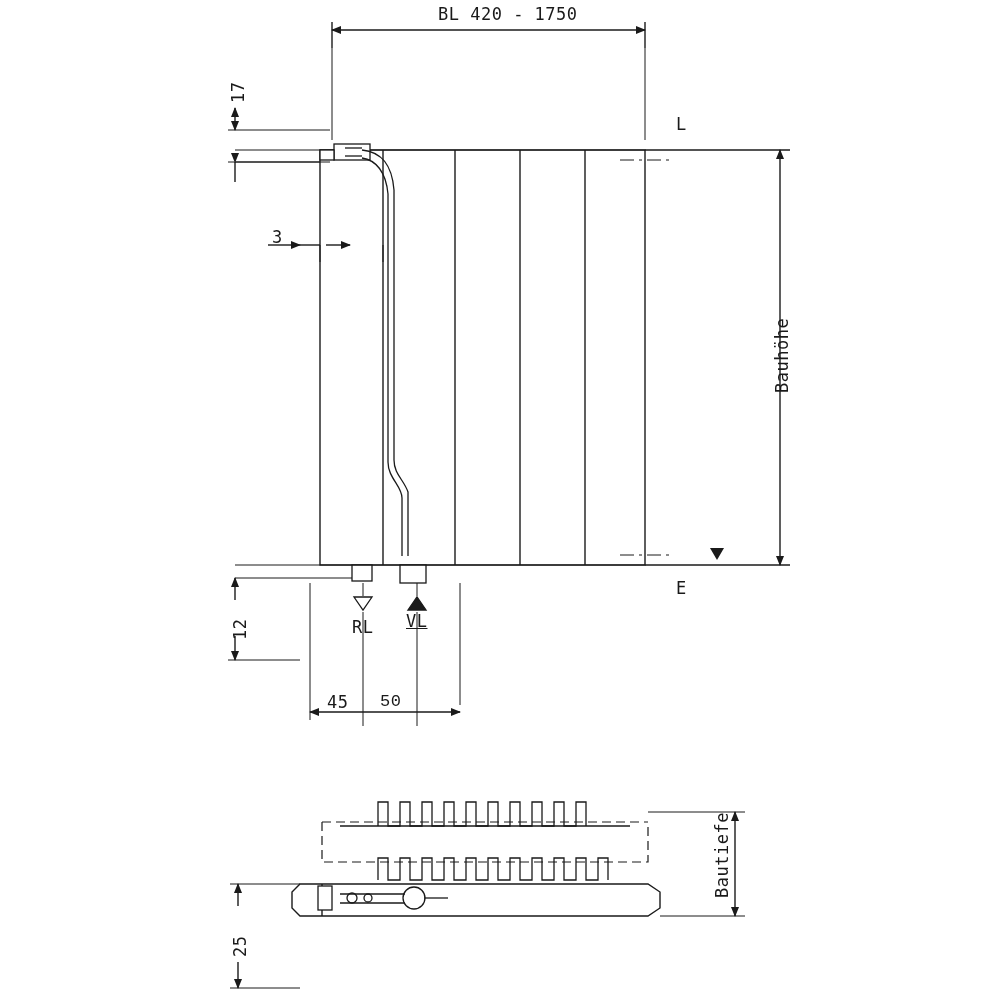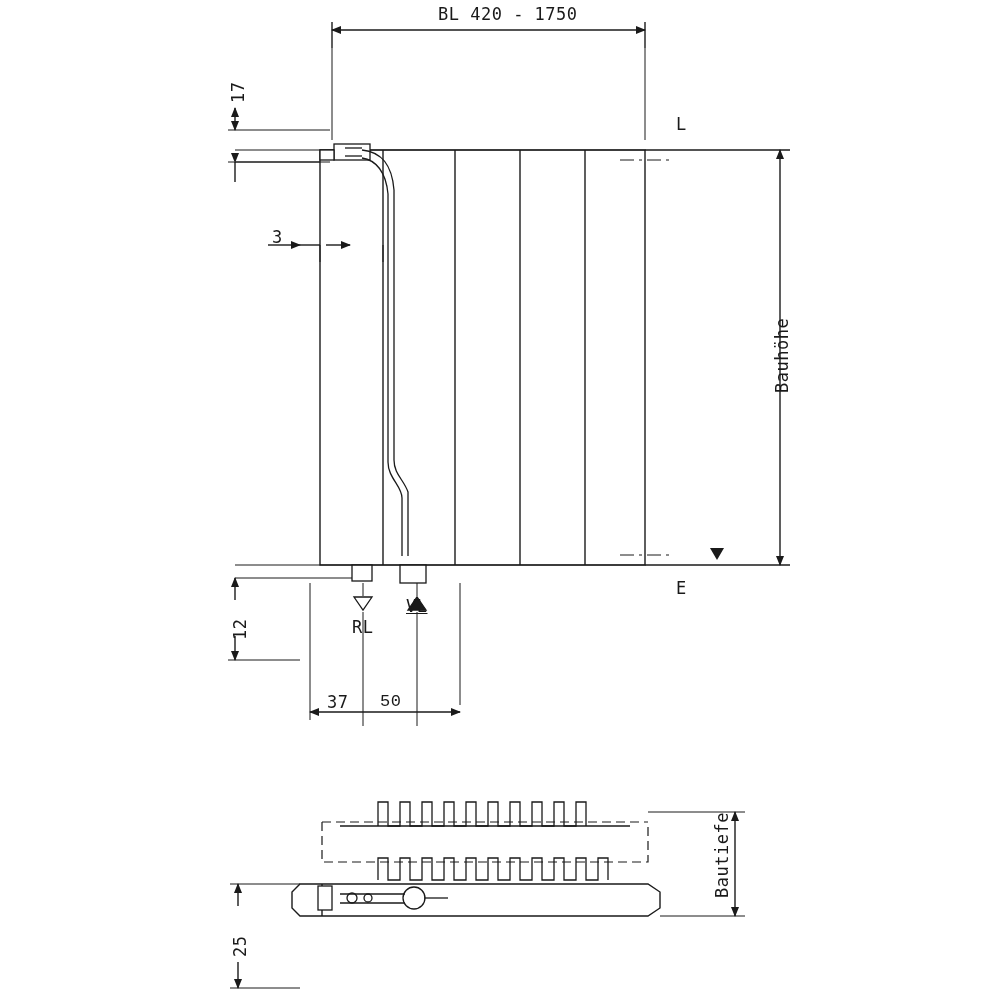--- a/index.html
+++ b/index.html
@@ -216,23 +216,23 @@
   <div class="lbl rot" style="left:228px; top:103px;">17</div>
 
   <div class="lbl" style="left:272px; top:227px;">3</div>
 
   <div class="lbl" style="left:676px; top:114px;">L</div>
   <div class="lbl" style="left:676px; top:578px;">E</div>
 
   <div class="lbl rot" style="left:230px; top:640px;">12</div>
 
   <div class="lbl" style="left:352px; top:617px;text-align:center;">RL</div>
-  <div class="lbl" style="left:406px; top:596px;text-decoration:underline;">VL</div>
-
-  <div class="lbl" style="left:327px; top:692px;">37</div>
+  <div class="lbl" style="left:406px; top:611px;text-decoration:underline;">VL</div>
+
+  <div class="lbl" style="left:327px; top:692px;">45</div>
   <div class="lbl" style="left:380px; top:692px;font-family:Liberation Mono, monospace;">50</div>
 
   <div class="lbl rot" style="left:772px; top:393px;">Bauhöhe</div>
 
   <div class="lbl rot" style="left:712px; top:898px;">Bautiefe</div>
 
   <div class="lbl rot" style="left:230px; top:957px;">25</div>
 
 </div>
 

